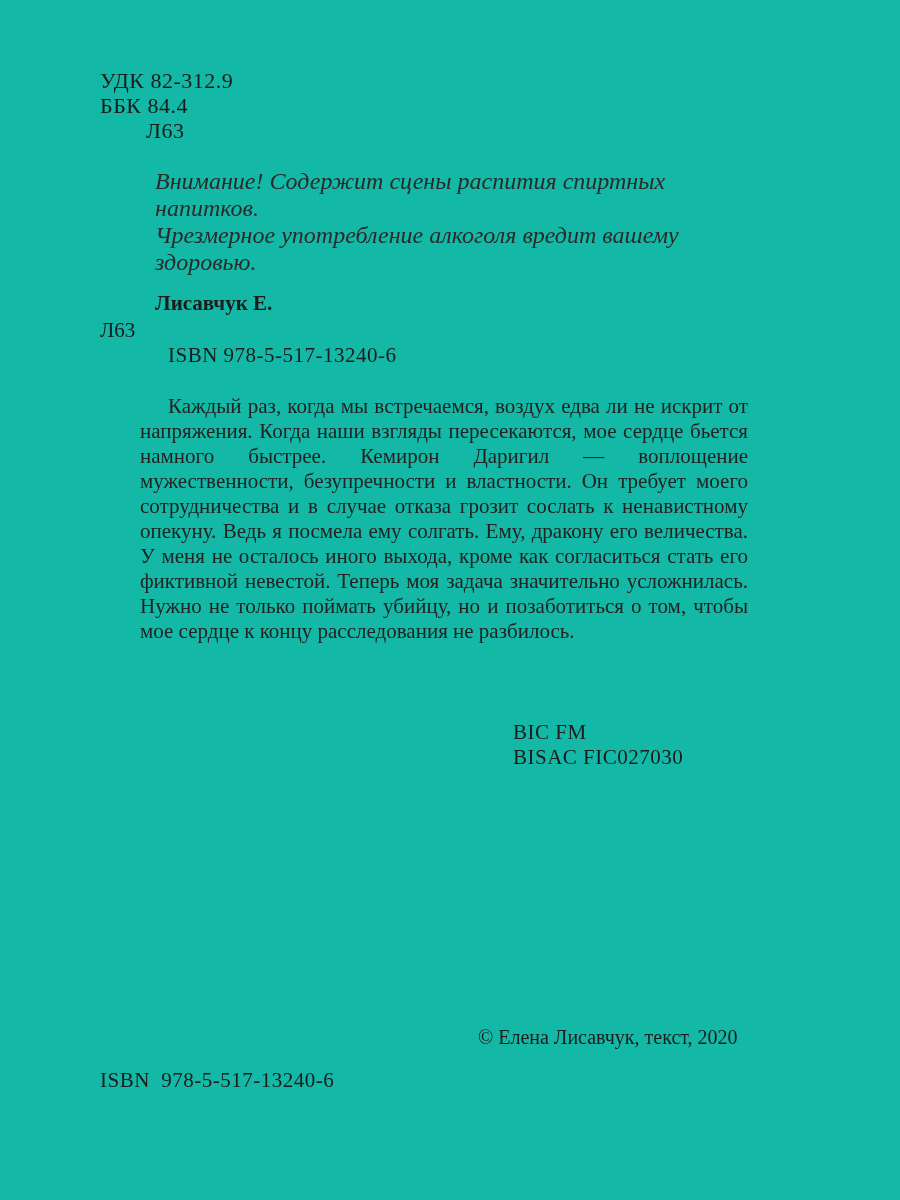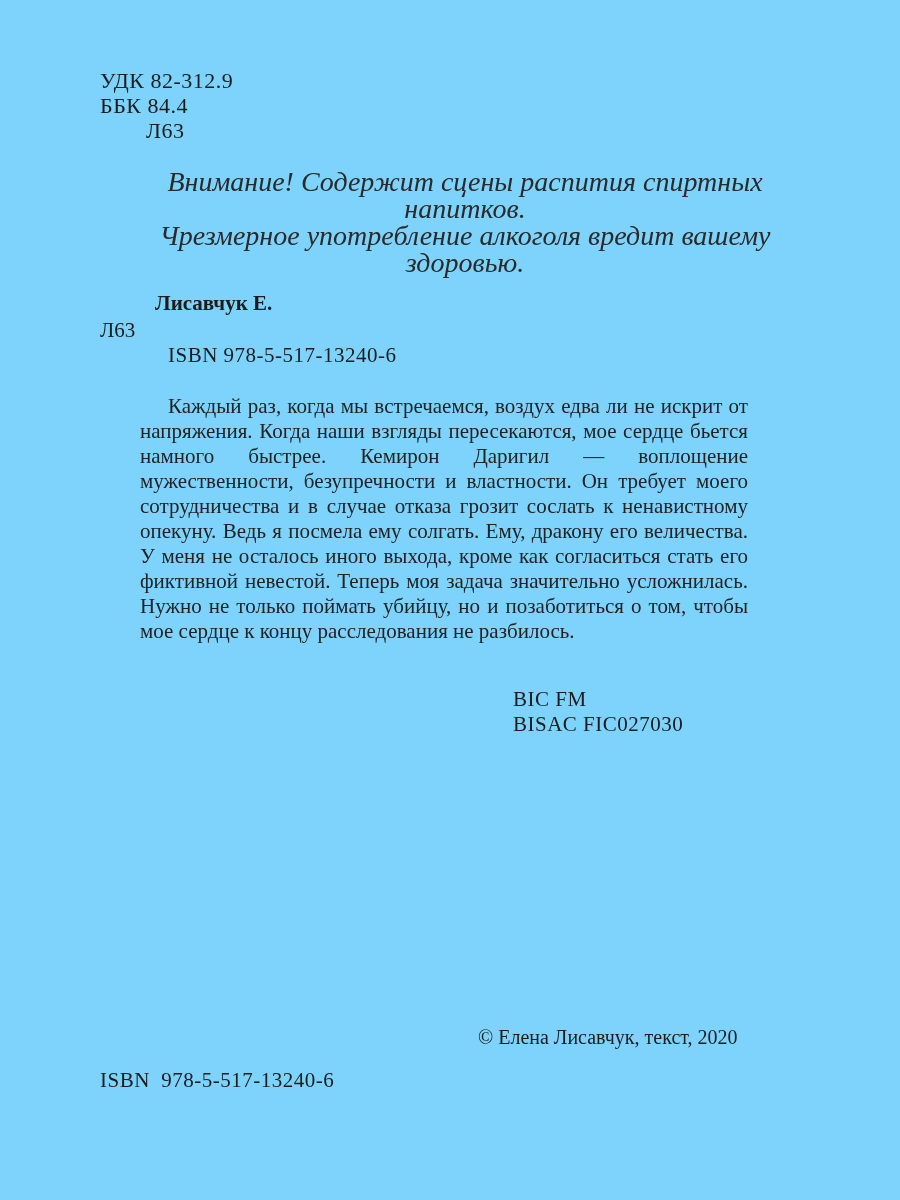--- a/index.html
+++ b/index.html
@@ -4,32 +4,32 @@
 <style>
   * { margin: 0; padding: 0; box-sizing: border-box; }
   html, body { background: #ffffff; }
   body {
     width: 900px; height: 1200px;
     font-family: "Liberation Serif", "DejaVu Serif", serif;
     color: #1c1c1c;
     position: relative;
     overflow: hidden;
   }
-  .page { position: absolute; inset: 0; background: #7dd3fc; }
+  .page { position: absolute; inset: 0; background: #14b8a6; }
 
   .index-block {
     position: absolute; left: 100px; top: 68px;
     font-size: 22px; line-height: 25px; letter-spacing: 0.5px;
   }
   .index-block .code-line { padding-left: 46px; }
 
   .warning {
     position: absolute; left: 155px; top: 168px; width: 620px;
-    text-align: center; font-style: italic;
-    font-size: 28px; line-height: 27px; color: #2a2a2a;
+    font-style: italic;
+    font-size: 24px; line-height: 27px; color: #2a2a2a;
   }
 
   .biblio {
     position: absolute; left: 100px; top: 242px; width: 670px;
     font-size: 21px; line-height: 27px; margin-top: 48px;
   }
   .biblio .author { font-weight: bold; padding-left: 55px; }
   .biblio .entry-line { display: flex; }
   .biblio .margin-code { width: 75px; flex: 0 0 75px; }
   .biblio .cont-line { padding-left: 40px; }
@@ -39,21 +39,21 @@
     font-size: 21px; letter-spacing: 0.5px;
   }
 
   .annotation {
     position: absolute; left: 140px; top: 394px; width: 608px;
     font-size: 21px; line-height: 25px;
     text-align: justify; text-indent: 28px; color: #222;
   }
 
   .codes {
-    position: absolute; left: 513px; top: 687px;
+    position: absolute; left: 513px; top: 720px;
     font-size: 21px; line-height: 25px; letter-spacing: 0.5px;
   }
 
   .footer-copyrights {
     position: absolute; left: 478px; top: 1025px;
     font-size: 20px; line-height: 25px;
   }
 
   .isbn-bottom {
     position: absolute; left: 100px; top: 1068px;

